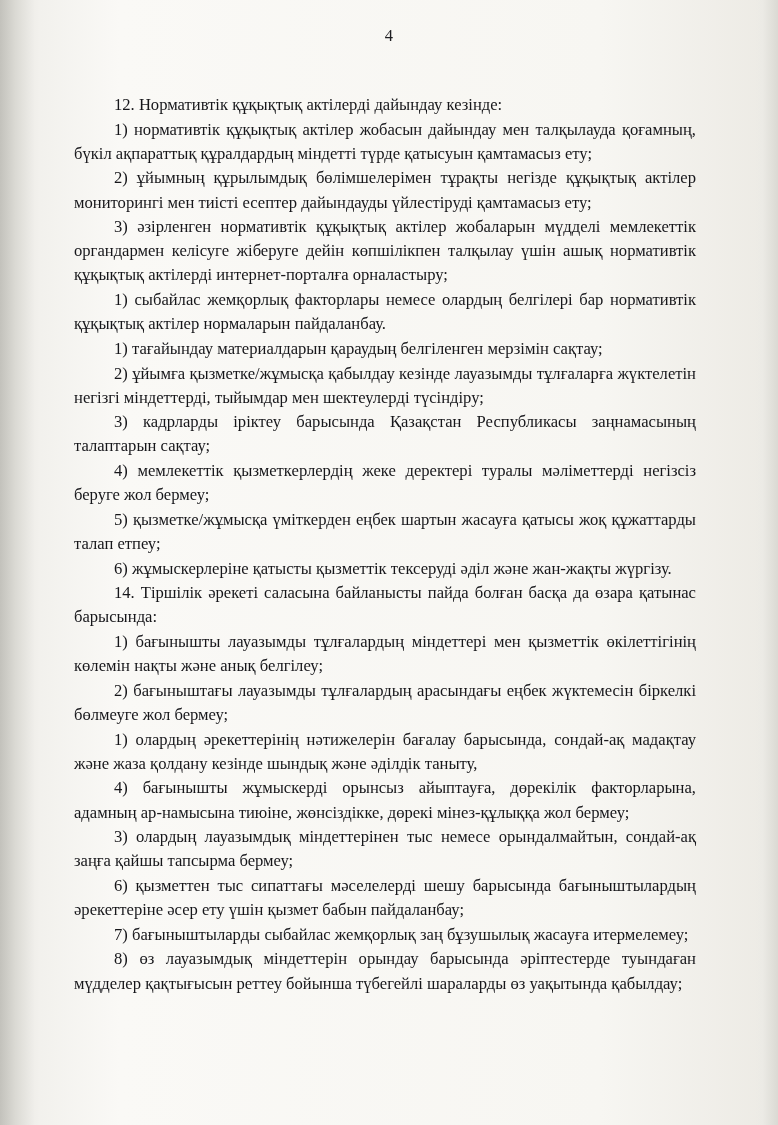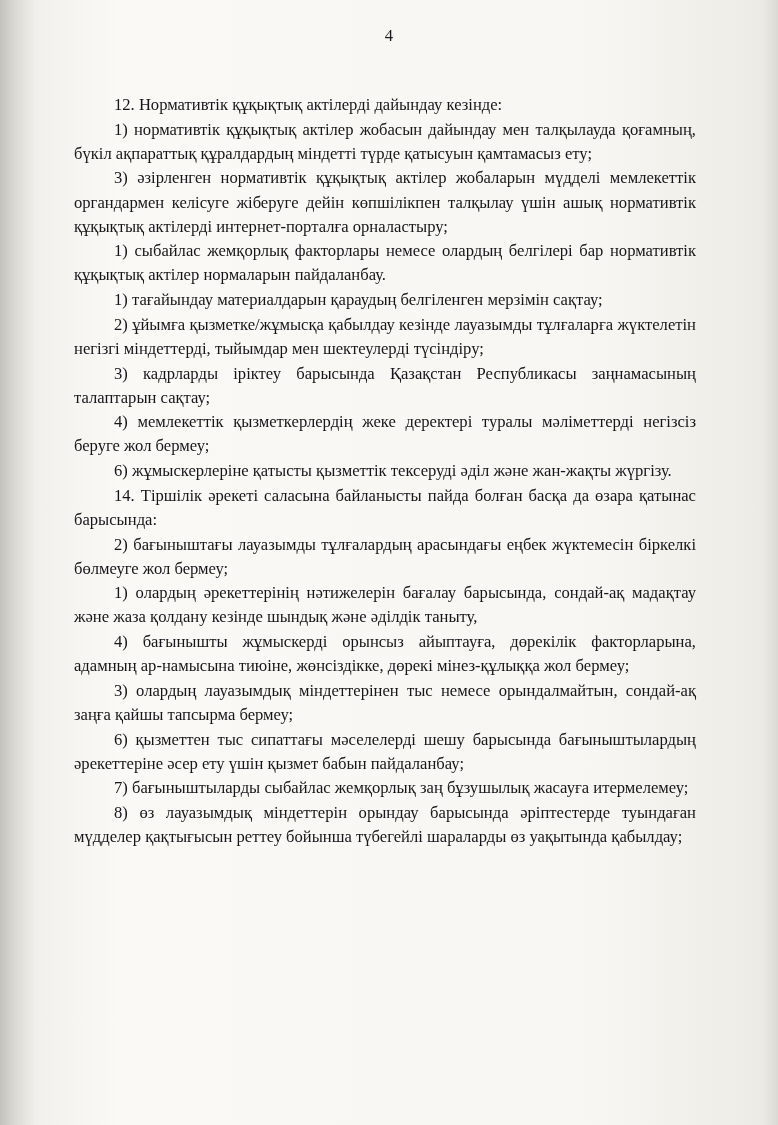--- a/index.html
+++ b/index.html
@@ -72,28 +72,31 @@
 </head>
 <body>
 
 <div class="page">
 
   <div class="page-number">4</div>
 
   <div class="content">
     <p>12. Нормативтік құқықтық актілерді дайындау кезінде:</p>
     <p>1) нормативтік құқықтық актілер жобасын дайындау мен талқылауда қоғамның, бүкіл ақпараттық құралдардың міндетті түрде қатысуын қамтамасыз ету;</p>
+    <p>2) ұйымның құрылымдық бөлімшелерімен тұрақты негізде құқықтық актілер мониторингі мен тиісті есептер дайындауды үйлестіруді қамтамасыз ету;</p>
     <p>3) әзірленген нормативтік құқықтық актілер жобаларын мүдделі мемлекеттік органдармен келісуге жіберуге дейін көпшілікпен талқылау үшін ашық нормативтік құқықтық актілерді интернет-порталға орналастыру;</p>
     <p>1) сыбайлас жемқорлық факторлары немесе олардың белгілері бар нормативтік құқықтық актілер нормаларын пайдаланбау.</p>
     <p>1) тағайындау материалдарын қараудың белгіленген мерзімін сақтау;</p>
     <p>2) ұйымға қызметке/жұмысқа қабылдау кезінде лауазымды тұлғаларға жүктелетін негізгі міндеттерді, тыйымдар мен шектеулерді түсіндіру;</p>
     <p>3) кадрларды іріктеу барысында Қазақстан Республикасы заңнамасының талаптарын сақтау;</p>
     <p>4) мемлекеттік қызметкерлердің жеке деректері туралы мәліметтерді негізсіз беруге жол бермеу;</p>
+    <p>5) қызметке/жұмысқа үміткерден еңбек шартын жасауға қатысы жоқ құжаттарды талап етпеу;</p>
     <p>6) жұмыскерлеріне қатысты қызметтік тексеруді әділ және жан-жақты жүргізу.</p>
     <p>14. Тіршілік әрекеті саласына байланысты пайда болған басқа да өзара қатынас барысында:</p>
+    <p>1) бағынышты лауазымды тұлғалардың міндеттері мен қызметтік өкілеттігінің көлемін нақты және анық белгілеу;</p>
     <p>2) бағыныштағы лауазымды тұлғалардың арасындағы еңбек жүктемесін біркелкі бөлмеуге жол бермеу;</p>
     <p>1) олардың әрекеттерінің нәтижелерін бағалау барысында, сондай-ақ мадақтау және жаза қолдану кезінде шындық және әділдік таныту,</p>
     <p>4) бағынышты жұмыскерді орынсыз айыптауға, дөрекілік факторларына, адамның ар-намысына тиюіне, жөнсіздікке, дөрекі мінез-құлыққа жол бермеу;</p>
     <p>3) олардың лауазымдық міндеттерінен тыс немесе орындалмайтын, сондай-ақ заңға қайшы тапсырма бермеу;</p>
     <p>6) қызметтен тыс сипаттағы мәселелерді шешу барысында бағыныштылардың әрекеттеріне әсер ету үшін қызмет бабын пайдаланбау;</p>
     <p>7) бағыныштыларды сыбайлас жемқорлық заң бұзушылық жасауға итермелемеу;</p>
     <p>8) өз лауазымдық міндеттерін орындау барысында әріптестерде туындаған мүдделер қақтығысын реттеу бойынша түбегейлі шараларды өз уақытында қабылдау;</p>
   </div>
 
 </div>

